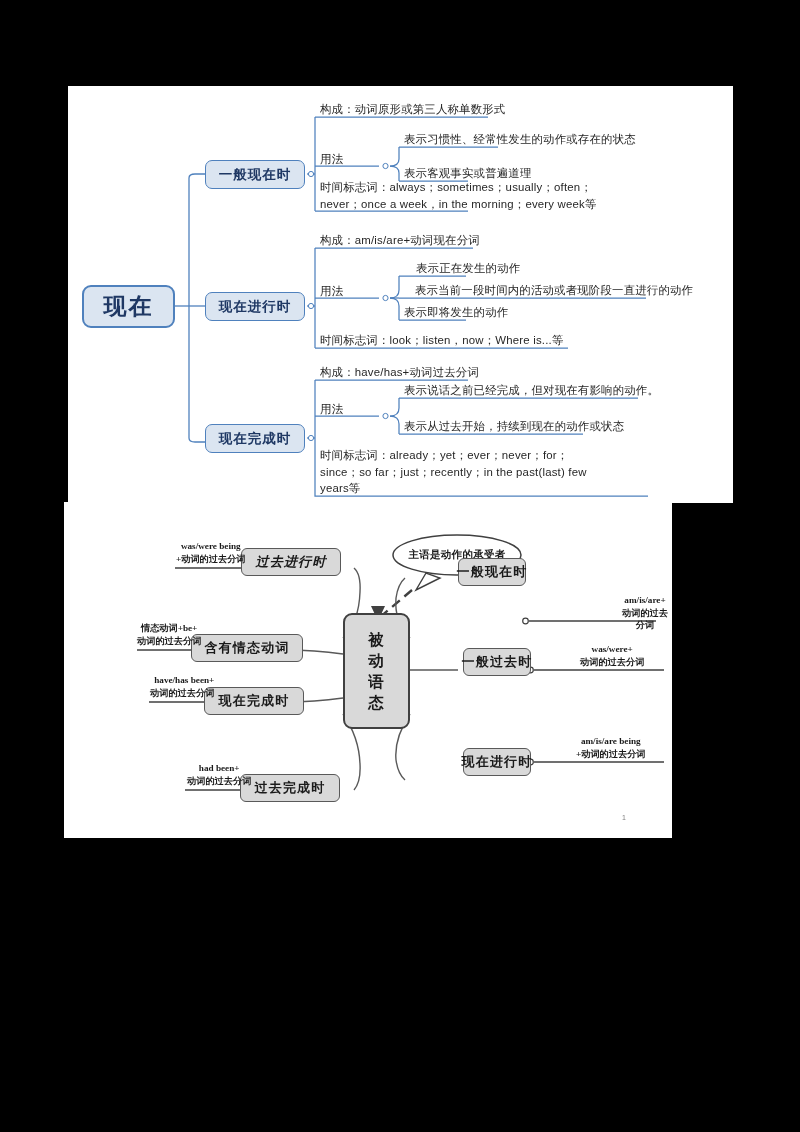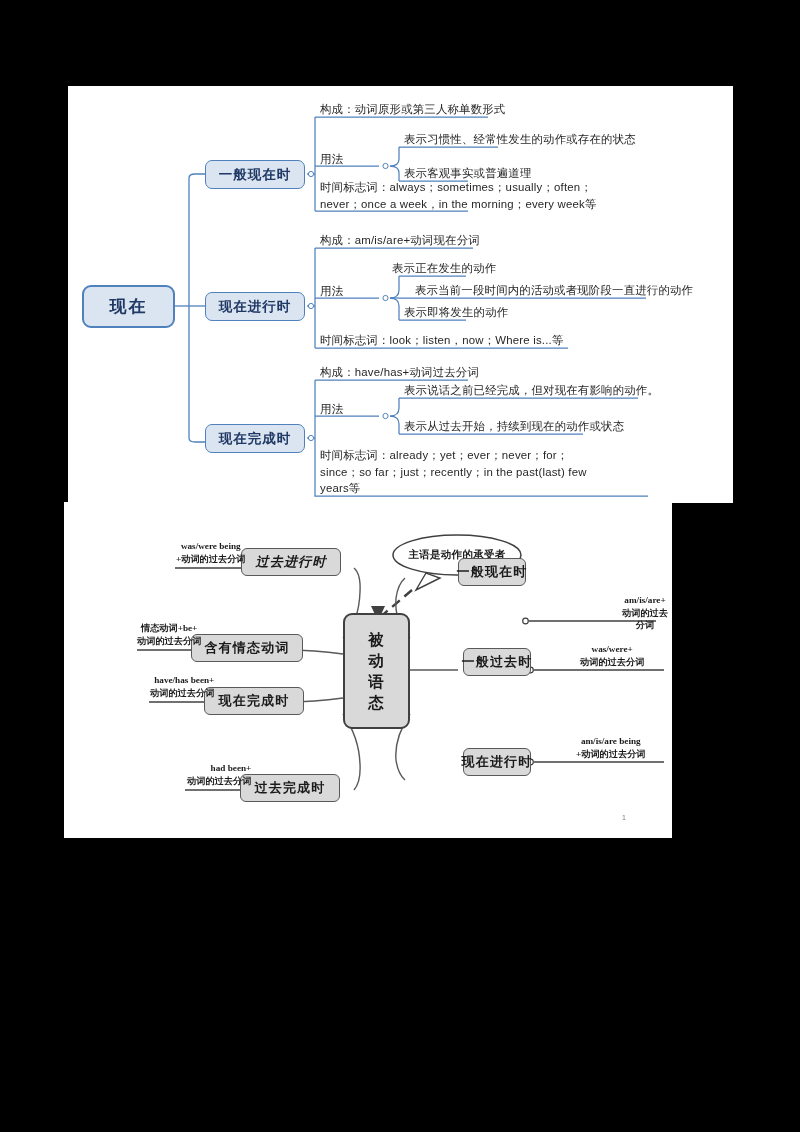--- a/index.html
+++ b/index.html
@@ -35,21 +35,21 @@
 
   
   .b-node {
     background: #dbe5f1;
     border: 1.6px solid #4f81bd;
     border-radius: 7px;
     color: #1f3864;
     font-weight: bold;
   }
   .b-root {
-    font-size: 17px;
+    font-size: 23px;
     letter-spacing: 2px;
     border-width: 2.2px;
     border-radius: 9px;
   }
   .b-branch { font-size: 13.5px; letter-spacing: 1px; }
 
   .txt {
     position: absolute;
     color: #262626;
     font-size: 11.4px;
@@ -192,21 +192,21 @@
 
     <div class="txt" style="left:252px; top:15px;">构成：动词原形或第三人称单数形式</div>
     <div class="txt txt-lbl" style="left:252px; top:65px;">用法</div>
     <div class="txt" style="left:336px; top:45px;">表示习惯性、经常性发生的动作或存在的状态</div>
     <div class="txt" style="left:336px; top:79px;">表示客观事实或普遍道理</div>
     <div class="txt" style="left:252px; top:93px;">时间标志词：always；sometimes；usually；often；
 never；once a week，in the morning；every week等</div>
 
     <div class="txt" style="left:252px; top:146px;">构成：am/is/are+动词现在分词</div>
     <div class="txt txt-lbl" style="left:252px; top:197px;">用法</div>
-    <div class="txt" style="left:324px; top:174px;">表示正在发生的动作</div>
+    <div class="txt" style="left:348px; top:174px;">表示正在发生的动作</div>
     <div class="txt" style="left:347px; top:196px;">表示当前一段时间内的活动或者现阶段一直进行的动作</div>
     <div class="txt" style="left:336px; top:218px;">表示即将发生的动作</div>
     <div class="txt" style="left:252px; top:246px;">时间标志词：look；listen，now；Where is...等</div>
 
     <div class="txt" style="left:252px; top:278px;">构成：have/has+动词过去分词</div>
     <div class="txt txt-lbl" style="left:252px; top:315px;">用法</div>
     <div class="txt" style="left:336px; top:296px;">表示说话之前已经完成，但对现在有影响的动作。</div>
     <div class="txt" style="left:336px; top:332px;">表示从过去开始，持续到现在的动作或状态</div>
     <div class="txt" style="left:252px; top:361px;">时间标志词：already；yet；ever；never；for；
 since；so far；just；recently；in the past(last) few
@@ -278,21 +278,21 @@
     <div class="node g-node g-branch" style="left:176px; top:272px; width:100px; height:28px;">
       <span>过去完成时</span>
     </div>
 
     <div class="g-txt" style="left:112px; top:38px; text-align:center;">was/were being
 +动词的过去分词</div>
     <div class="g-txt" style="left:73px; top:120px; text-align:center;">情态动词+be+
 动词的过去分词</div>
     <div class="g-txt" style="left:86px; top:172px; text-align:right;">have/has been+
 动词的过去分词</div>
-    <div class="g-txt" style="left:123px; top:260px; text-align:right;">had been+
+    <div class="g-txt" style="left:123px; top:260px; text-align:center;">had been+
 动词的过去分词</div>
 
     <div class="node g-node g-branch" style="left:394px; top:56px; width:68px; height:28px;">
       <span>一般现在时</span>
     </div>
     <div class="node g-node g-branch" style="left:399px; top:146px; width:68px; height:28px;">
       <span>一般过去时</span>
     </div>
     <div class="node g-node g-branch" style="left:399px; top:246px; width:68px; height:28px;">
       <span>现在进行时</span>

